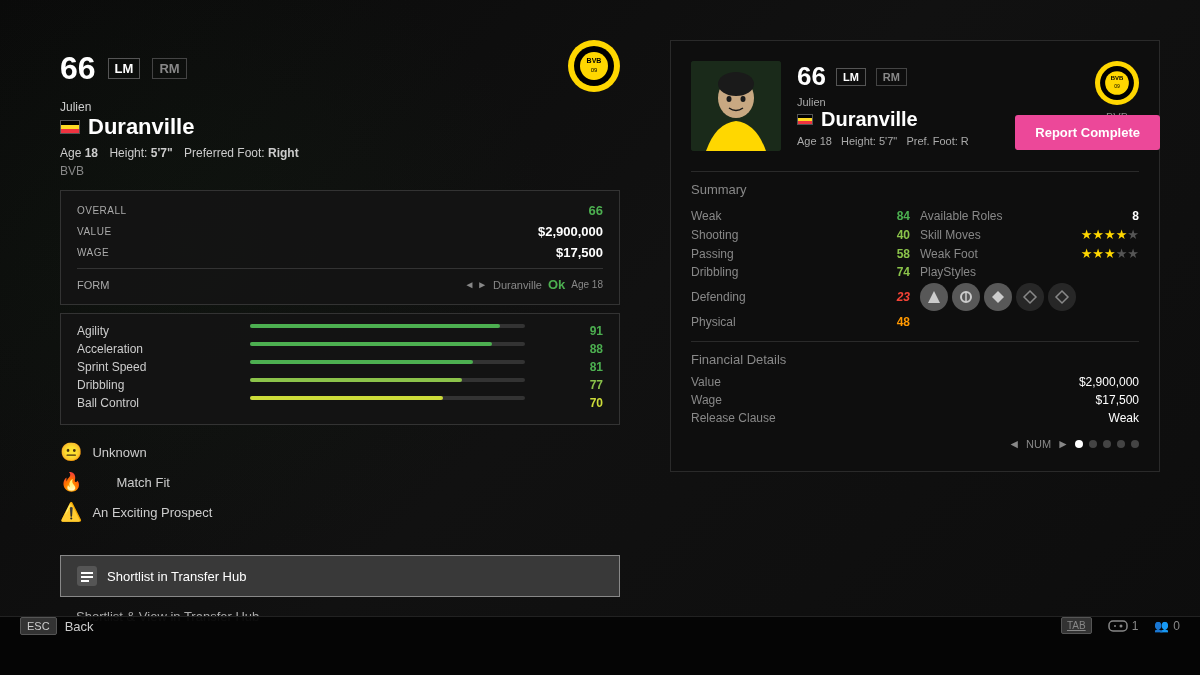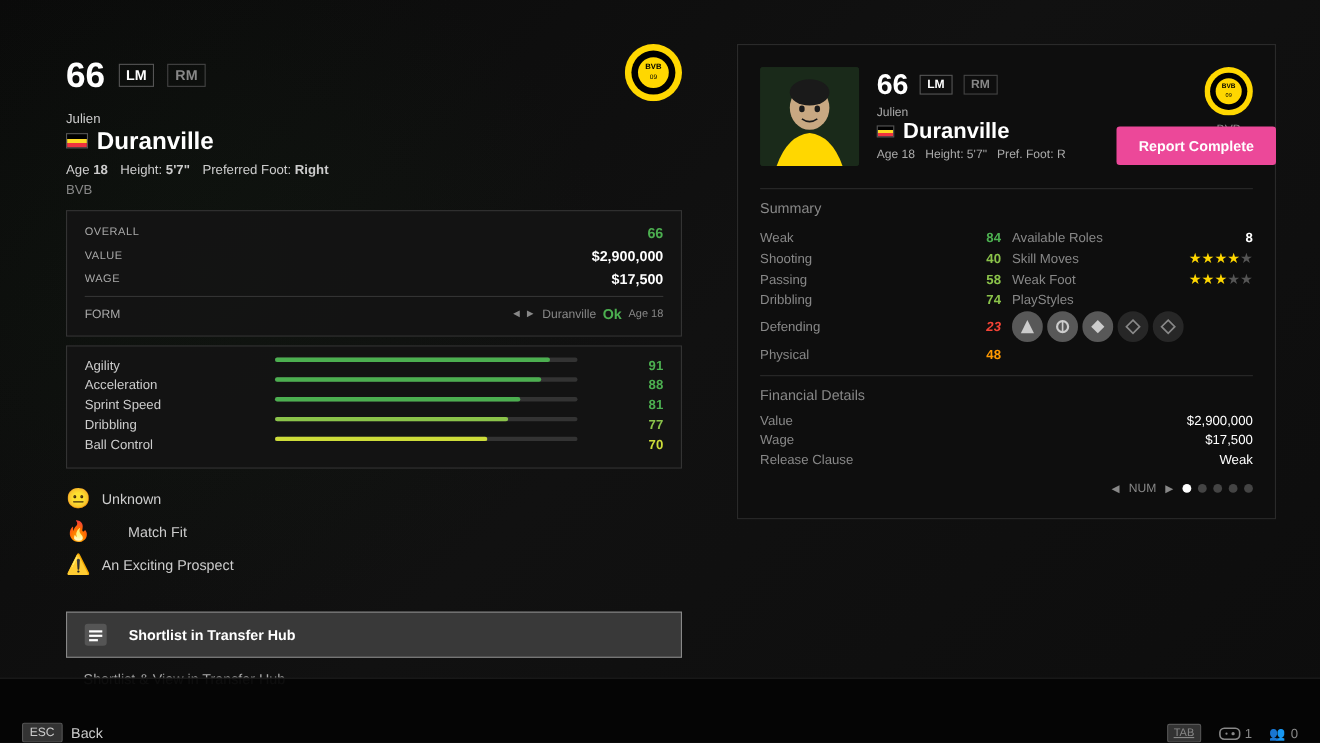--- a/index.html
+++ b/index.html
@@ -254,28 +254,27 @@
     
     .action-panel {
       display: flex;
       flex-direction: column;
       gap: 4px;
     }
 
     .action-btn {
       display: flex;
       align-items: center;
-      gap: 20px;
+      gap: 10px;
       padding: 10px 16px;
       border: 1px solid #555;
       background: rgba(30,30,30,0.9);
       color: #fff;
       font-size: 13px;
       cursor: pointer;
-      font-weight: bold;
     }
 
     .action-btn.active {
       background: rgba(60,60,60,0.95);
       border-color: #888;
     }
 
     .action-btn-icon {
       width: 20px;
       height: 20px;
@@ -477,21 +476,21 @@
     
     .bottom-bar {
       position: absolute;
       bottom: 0;
       left: 0;
       right: 0;
       height: 59px;
       background: rgba(5,5,5,0.95);
       border-top: 1px solid #222;
       display: flex;
-      align-items: flex-end;
+      align-items: flex-start;
       justify-content: space-between;
       padding: 0 20px;
       z-index: 2;
     }
 
     .back-btn {
       display: flex;
       align-items: center;
       gap: 8px;
       font-size: 13px;

